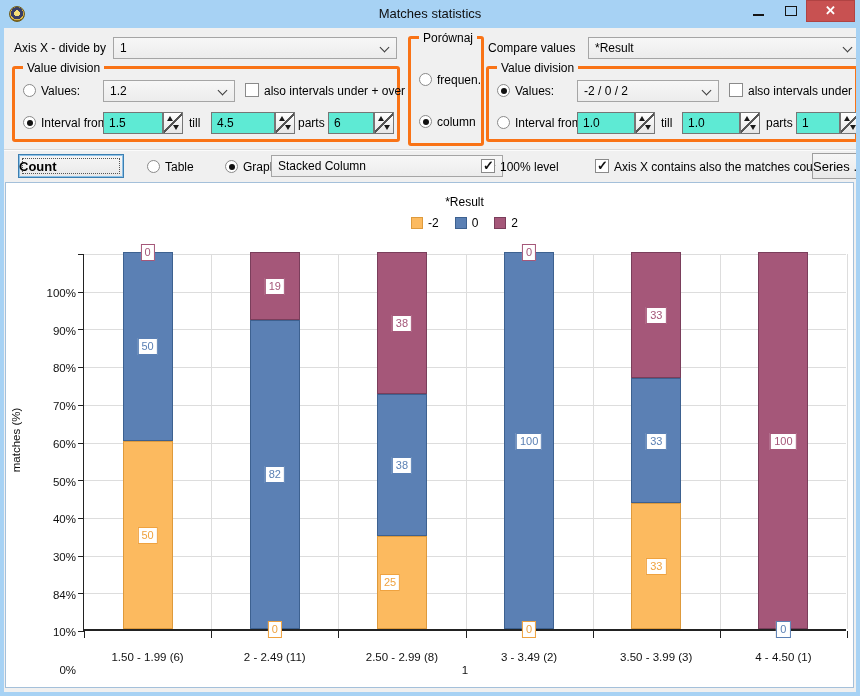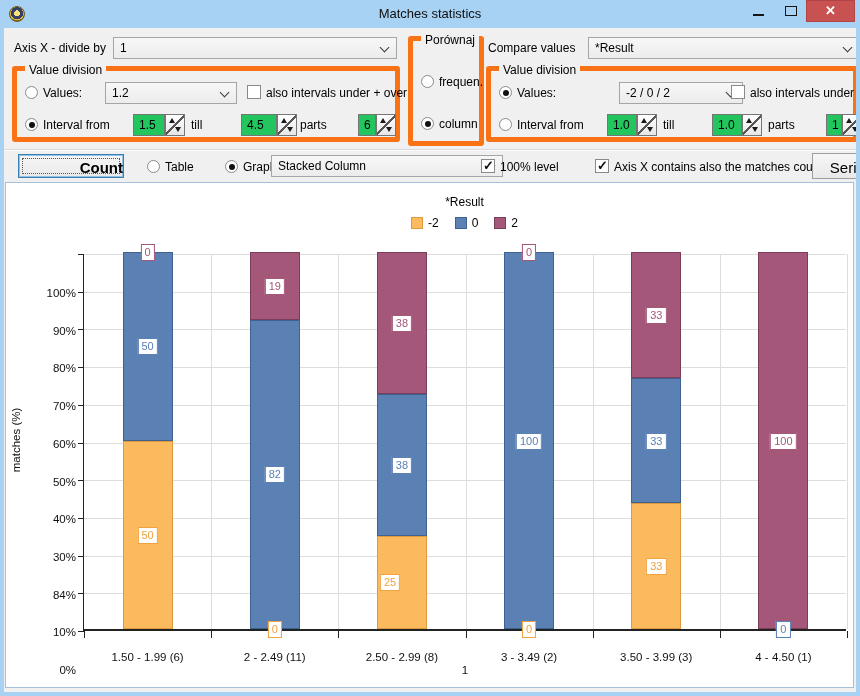--- a/index.html
+++ b/index.html
@@ -20,37 +20,37 @@
   .btn-close .g::before { content:"✕"; position:absolute; left:0; right:0; top:2px; text-align:center; color:#fff; font-size:13px; font-weight:bold; }
 
   
   .content { position:absolute; left:4px; top:28px; width:852px; height:664px; background:#F0F0F0; overflow:hidden; font-size:12px; color:#000; }
   .lbl { position:absolute; white-space:nowrap; font-size:12px; }
 
   .combo { position:absolute; height:22px; background:linear-gradient(#F7F7F7,#ECECEC); border:1px solid #A5A5A5; }
   .combo-val { position:absolute; left:6px; top:3px; font-size:12px; white-space:nowrap; }
   .chev { position:absolute; right:8px; top:6px; width:7px; height:7px; border:solid #3c3c3c; border-width:0 1.5px 1.5px 0; transform:rotate(45deg); }
 
-  .groupbox { position:absolute; border:5px solid #f97316; border-radius:3px; }
+  .groupbox { position:absolute; border:3px solid #f97316; border-radius:3px; }
   .gb-label { position:absolute; top:-8px; left:8px; background:#F0F0F0; padding:0 4px; font-size:12px; white-space:nowrap; }
 
   .radio { position:absolute; width:13px; height:13px; border:1px solid #8a8a8a; border-radius:50%; background:#fff; }
   .radio.checked::after { content:""; position:absolute; left:2.5px; top:2.5px; width:6px; height:6px; border-radius:50%; background:#111; }
   .checkbox { position:absolute; width:14px; height:14px; border:1px solid #8a8a8a; background:#fff; }
   .checkbox.checked::after { content:"✓"; position:absolute; left:1px; top:-2px; font-size:13px; font-weight:bold; color:#111; }
 
   .spin { position:absolute; height:22px; }
-  .spin .val { position:absolute; left:0; top:0; bottom:0; right:20px; background:#22c55e; border:1px solid #767676; font-size:12px; padding:3px 0 0 5px;margin-left:28px; }
+  .spin .val { position:absolute; left:0; top:0; bottom:0; right:20px; background:#5eead4; border:1px solid #767676; font-size:12px; padding:3px 0 0 5px; }
   .spin .sbtn { position:absolute; right:0; top:0; width:20px; height:22px; border:1px solid #767676; background:
       linear-gradient(135deg, transparent 46%, #555 46%, #555 54%, transparent 54%), linear-gradient(#ffffff,#e6e6e6); }
   .spin .sbtn::before { content:""; position:absolute; left:3px; top:3px; border-left:3.5px solid transparent; border-right:3.5px solid transparent; border-bottom:5px solid #1a1a1a; }
   .spin .sbtn::after  { content:""; position:absolute; right:3px; bottom:3px; border-left:3.5px solid transparent; border-right:3.5px solid transparent; border-top:5px solid #1a1a1a; }
 
   .toolbar-sep { position:absolute; left:0; right:0; top:121px; height:2px; background:linear-gradient(#d9d9d9 50%, #fbfbfb 50%); }
-  .push-btn { position:absolute; background:linear-gradient(#F6F6F6,#E9E9E9); border:1px solid #9e9e9e; text-align:right; font-size:15px; }
+  .push-btn { position:absolute; background:linear-gradient(#F6F6F6,#E9E9E9); border:1px solid #9e9e9e; text-align:left; font-size:13px; }
   .count-btn { border:1px solid #3C7FB1; box-shadow:inset 0 0 0 1px #8ec2e8; font-weight:bold; }
   .count-btn .focus { position:absolute; left:3px; top:3px; right:3px; bottom:3px; border:1px dotted #555; }
   .push-btn .cap { position:relative; top:4px; }
 
   
   .chart-panel { position:absolute; left:1px; top:154px; width:849px; height:506px; background:#fff; border:1px solid #A4C0DA; }
   .chart-title { position:absolute; left:77px; top:12px; width:763px; text-align:center; font-size:12px; }
   .legend { position:absolute; left:77px; top:33px; width:763px; display:flex; justify-content:center; gap:16px; align-items:center; font-size:12px; }
   .legend-item { display:flex; align-items:center; gap:5px; }
   .legend-swatch { width:12px; height:12px; border:1px solid; }
@@ -131,21 +131,21 @@
     <div class="lbl" style="left:484px; top:13px;">Compare values</div>
     <div class="combo" style="left:584px; top:9px; width:272px;">
       <span class="combo-val">*Result</span>
       <span class="chev"></span>
     </div>
 
     <div class="groupbox" style="left:482px; top:38px; width:372px; height:76px;">
       <span class="gb-label">Value division</span>
       <span class="radio checked" style="left:8px; top:15px;"></span>
       <div class="lbl" style="left:26px; top:15px;">Values:</div>
-      <div class="combo" style="left:88px; top:11px; width:124px;margin-left:40px;">
+      <div class="combo" style="left:88px; top:11px; width:142px;">
         <span class="combo-val">-2 / 0 / 2</span>
         <span class="chev"></span>
       </div>
       <span class="checkbox" style="left:240px; top:14px;"></span>
       <div class="lbl" style="left:259px; top:15px;">also intervals under + over</div>
 
       <span class="radio" style="left:8px; top:47px;"></span>
       <div class="lbl" style="left:26px; top:47px;">Interval from</div>
       <div class="spin" style="left:88px; top:43px; width:78px;">
         <span class="val">1.0</span>

